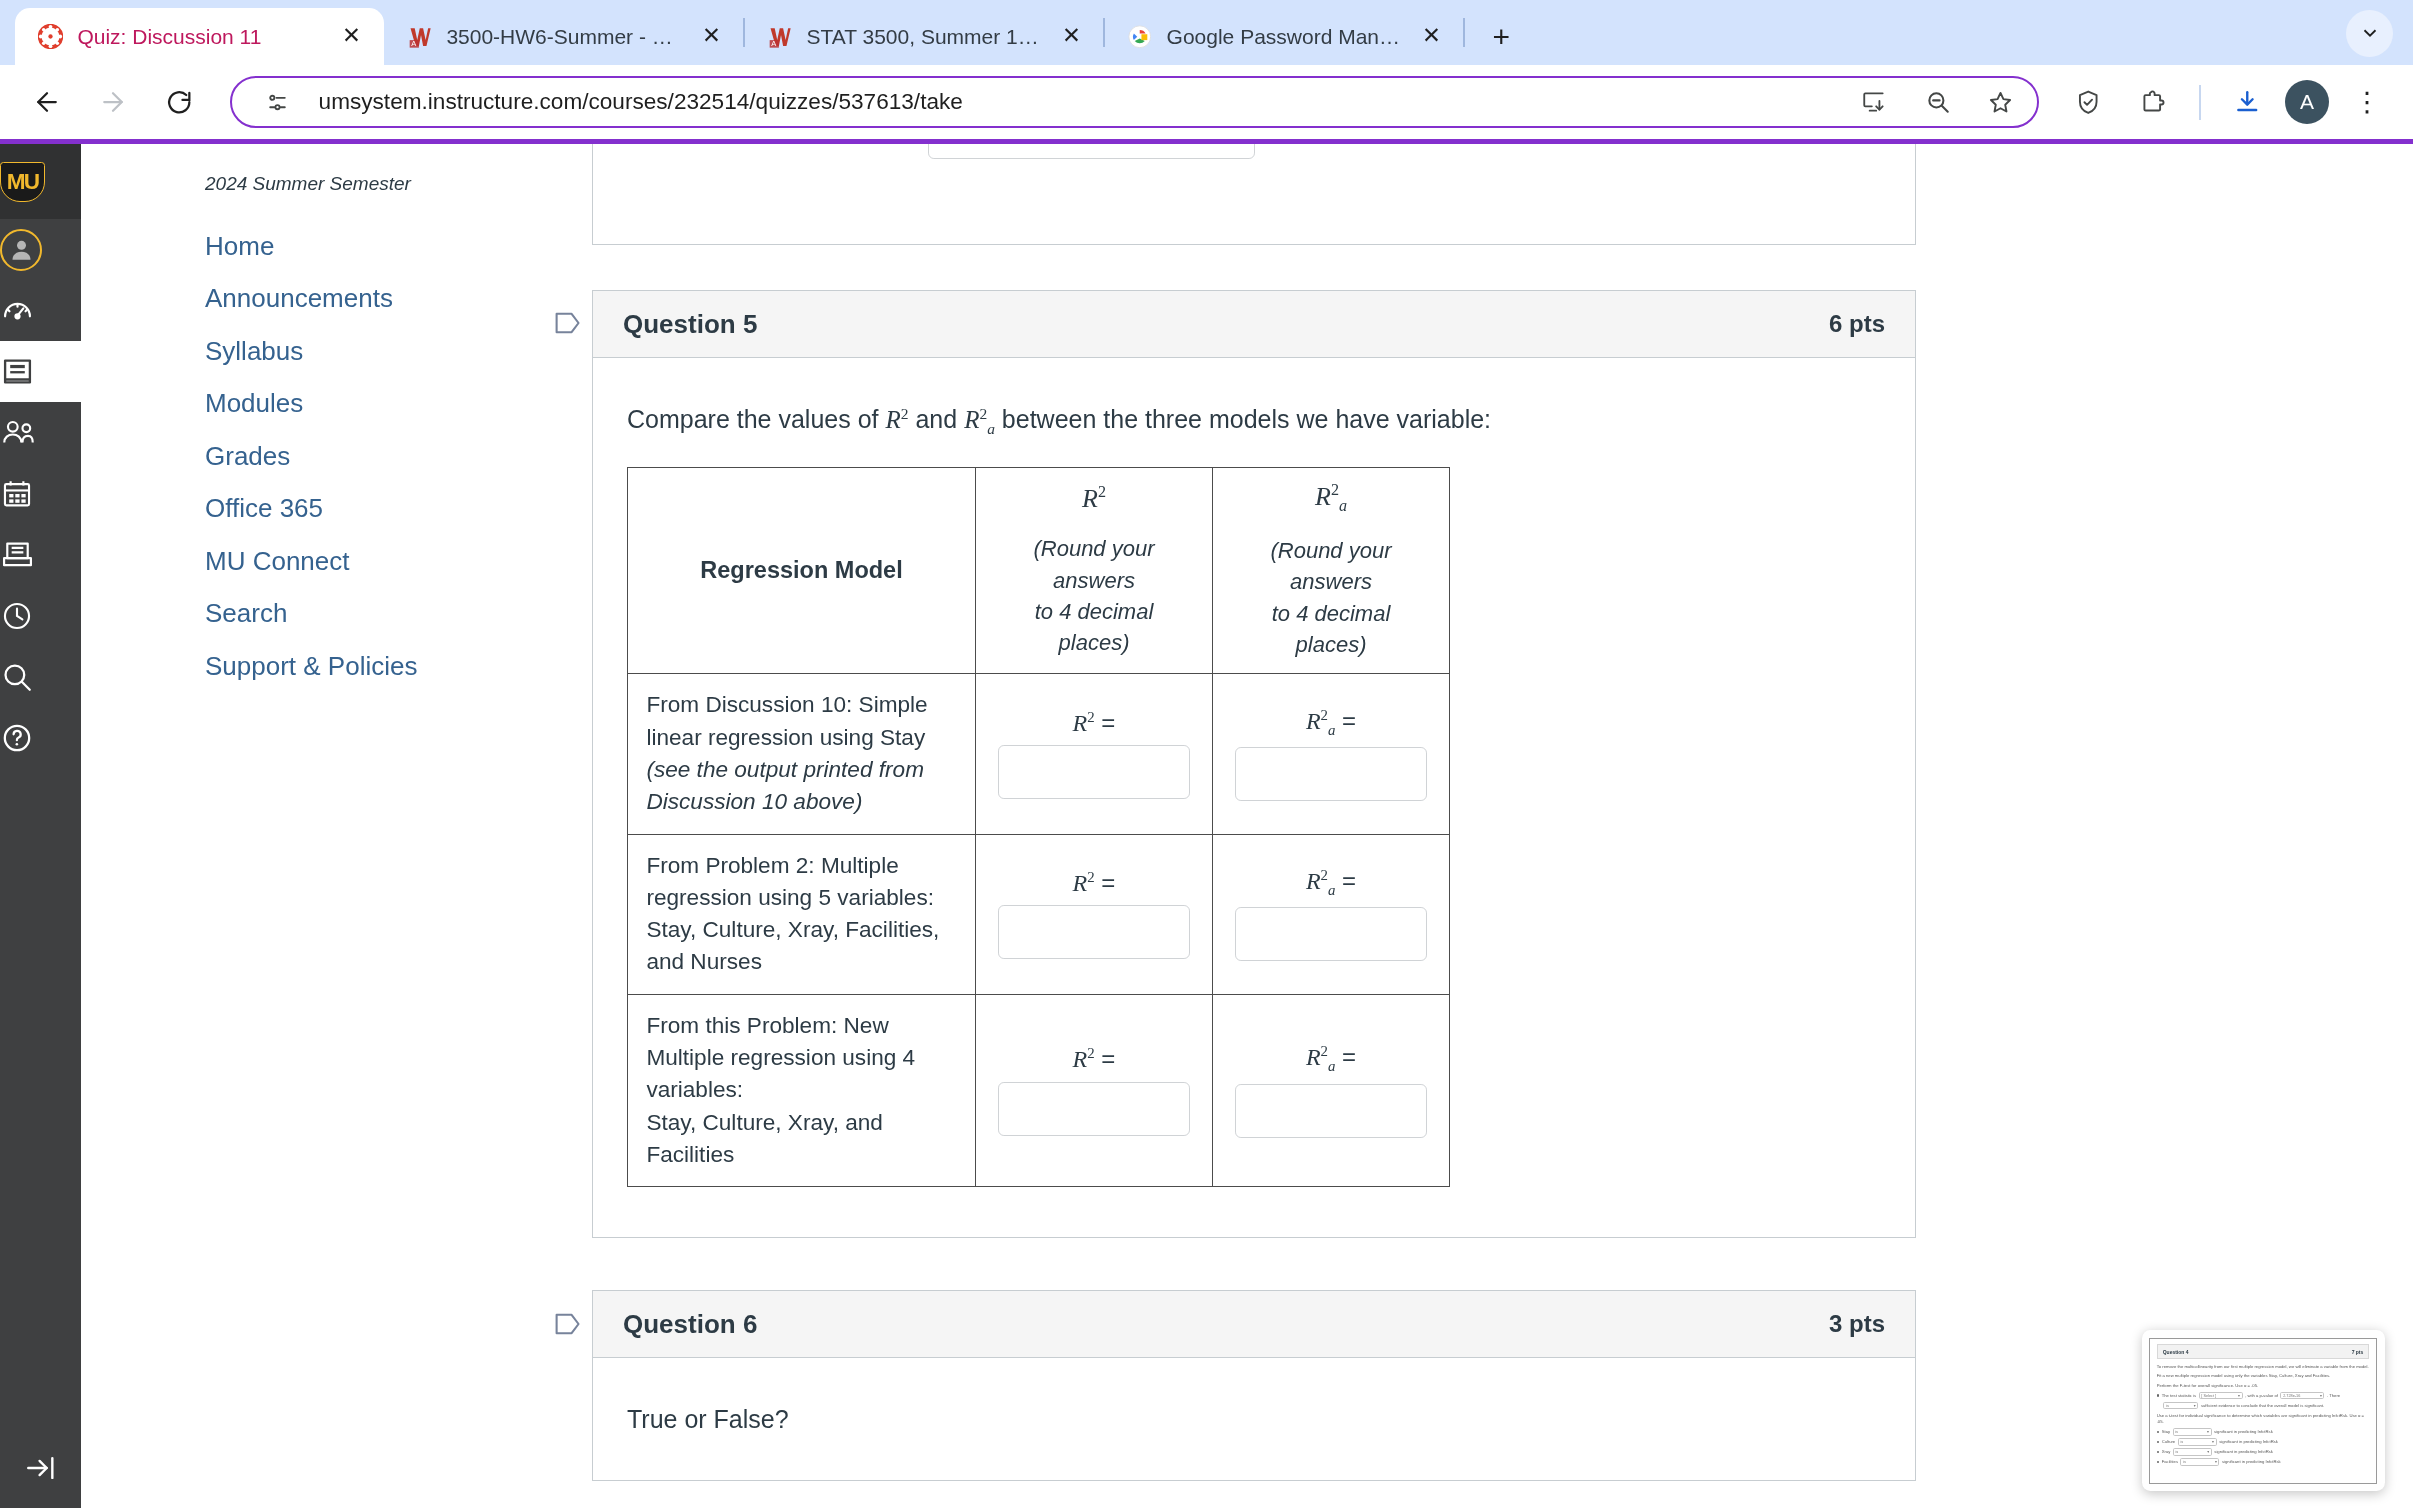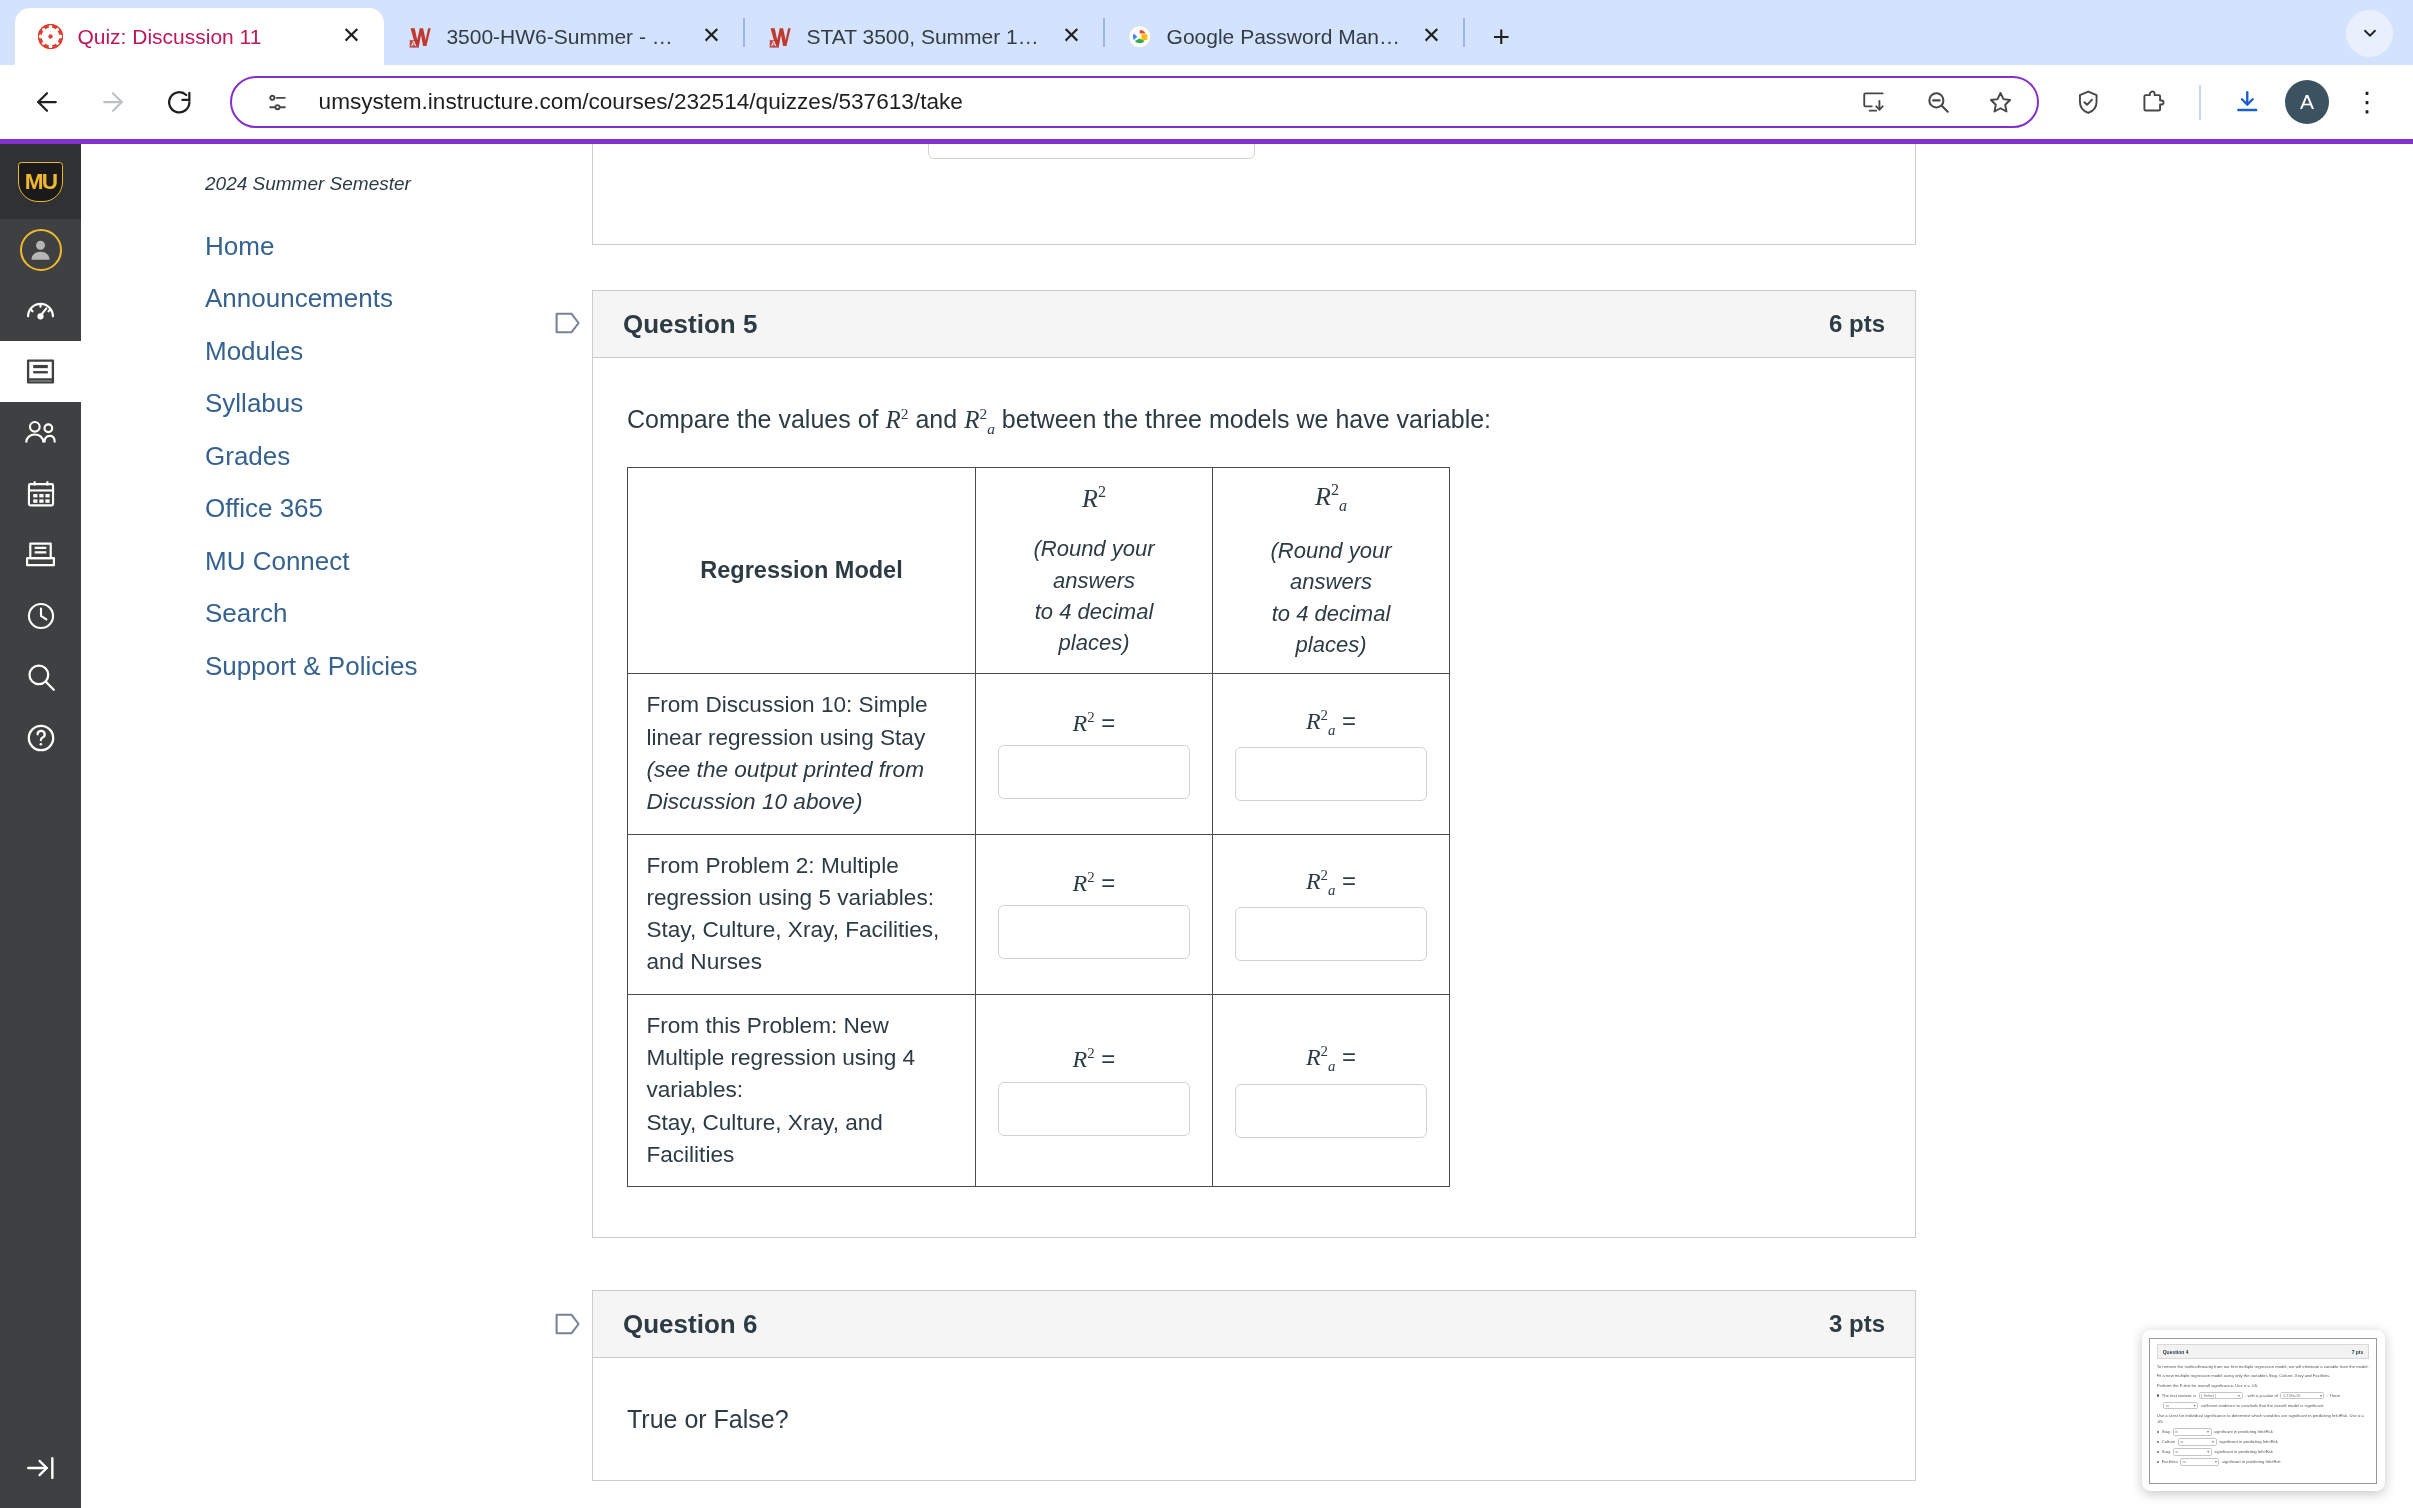--- a/index.html
+++ b/index.html
@@ -92,21 +92,21 @@
   #page { display: flex; width: 2413px; height: 1364px; background: #ffffff; }
 
   
   #global-nav {
     width: 81px; flex: 0 0 81px; background: #3f4041;
     display: flex; flex-direction: column; align-items: center;
     position: relative;
   }
   .gnav-item {
     width: 81px; height: 61px;
-    display: flex; align-items: center; justify-content: center;
+    display: flex; align-items: center; 
     color: #ffffff;
   }
   .gnav-item.logo-cell { height: 75px; background: #303132; }
   .gnav-item.active { background: #ffffff; color: #3f4041; }
   #mu-logo {
     width: 45px; height: 40px; background: #1a1a1a;
     border-radius: 3.4px 3.4px 20px 20px;
     display: flex; align-items: center; justify-content: center;
     border: 1.7px solid #f1b82d;
   }
@@ -450,22 +450,22 @@
           <path d="M11 7l5 5-5 5"></path>
           <path d="M20 5v14"></path>
       </svg>
     </div>
   </div>
 
   <nav id="course-nav">
     <div id="course-term">2024 Summer Semester</div>
     <a class="course-link">Home</a>
     <a class="course-link">Announcements</a>
+    <a class="course-link">Syllabus</a>
     <a class="course-link">Modules</a>
-    <a class="course-link">Syllabus</a>
     <a class="course-link">Grades</a>
     <a class="course-link">Office 365</a>
     <a class="course-link">MU Connect</a>
     <a class="course-link">Search</a>
     <a class="course-link">Support &amp; Policies</a>
   </nav>
 
   <main id="content">
 
     <div id="clipped-card">

